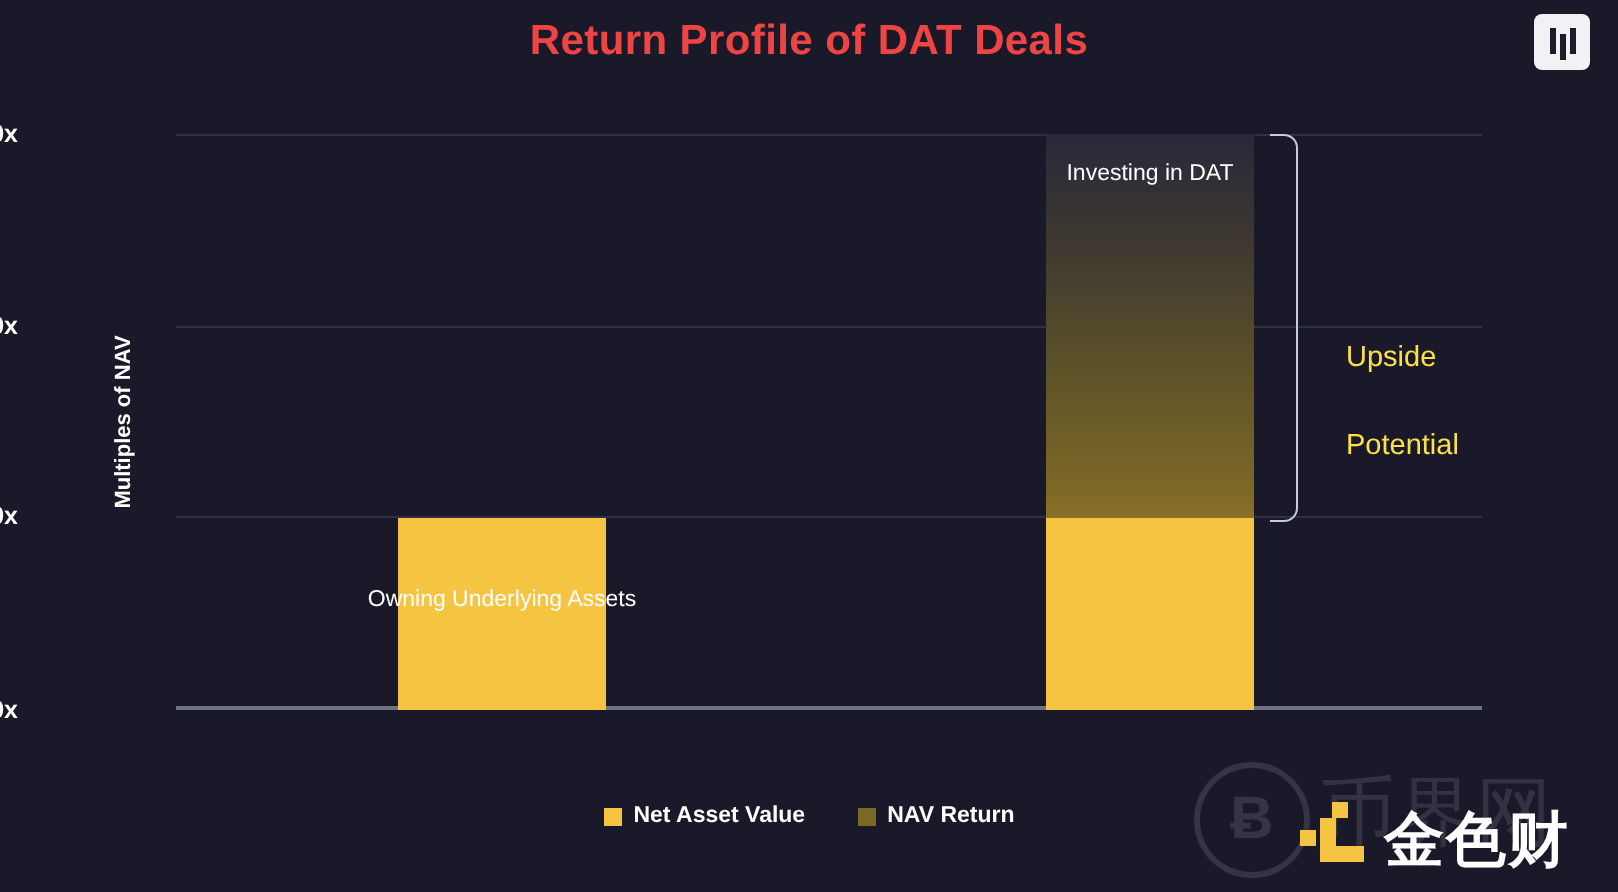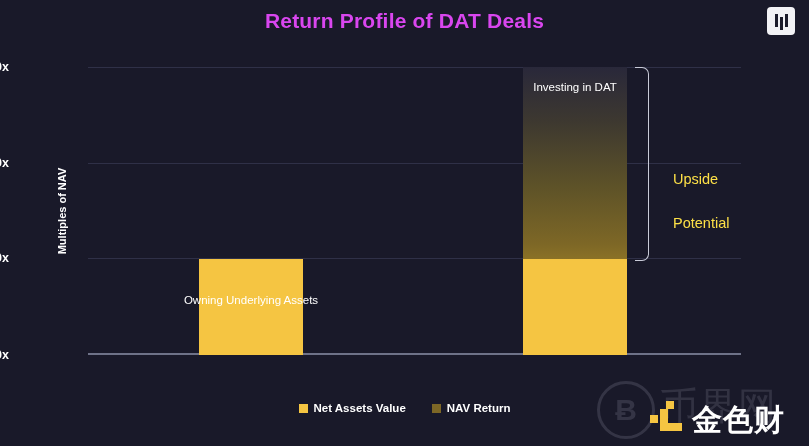--- a/index.html
+++ b/index.html
@@ -20,21 +20,21 @@
 
   
   .chart-title {
     position: absolute;
     left: 0;
     top: 9px;
     width: 809px;
     text-align: center;
     font-size: 21px;
     font-weight: bold;
-    color: #d946ef;
+    color: #ef4444;
     letter-spacing: 0.2px;
   }
 
   
   .brand-logo {
     position: absolute;
     right: 14px;
     top: 7px;
     width: 28px;
     height: 28px;
@@ -257,21 +257,21 @@
     <div class="bracket" style="left:547px; top:0px; height:192px;"></div>
     <div class="annotation" style="left:585px; top:79px;">
       <div>Upside</div>
       <div>Potential</div>
     </div>
   </div>
 
   <div class="legend">
     <div class="legend-item">
       <span class="legend-swatch" style="background:#F5C542;"></span>
-      <span>Net Assets Value</span>
+      <span>Net Asset Value</span>
     </div>
     <div class="legend-item">
       <span class="legend-swatch" style="background:#7D6726;"></span>
       <span>NAV Return</span>
     </div>
   </div>
 
   <div class="wm-coin">Ƀ</div>
   <div class="wm-text">币界网</div>
 

